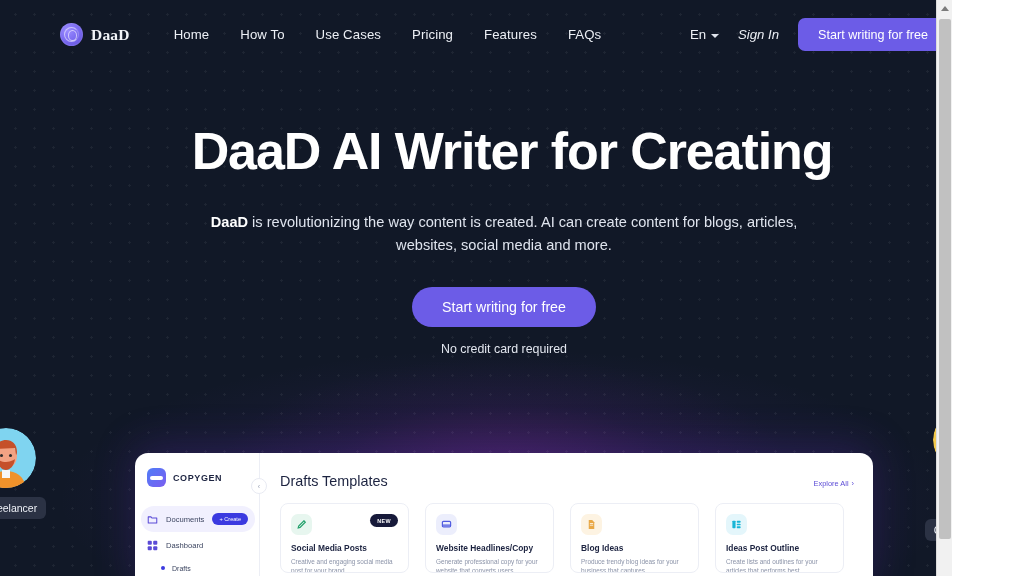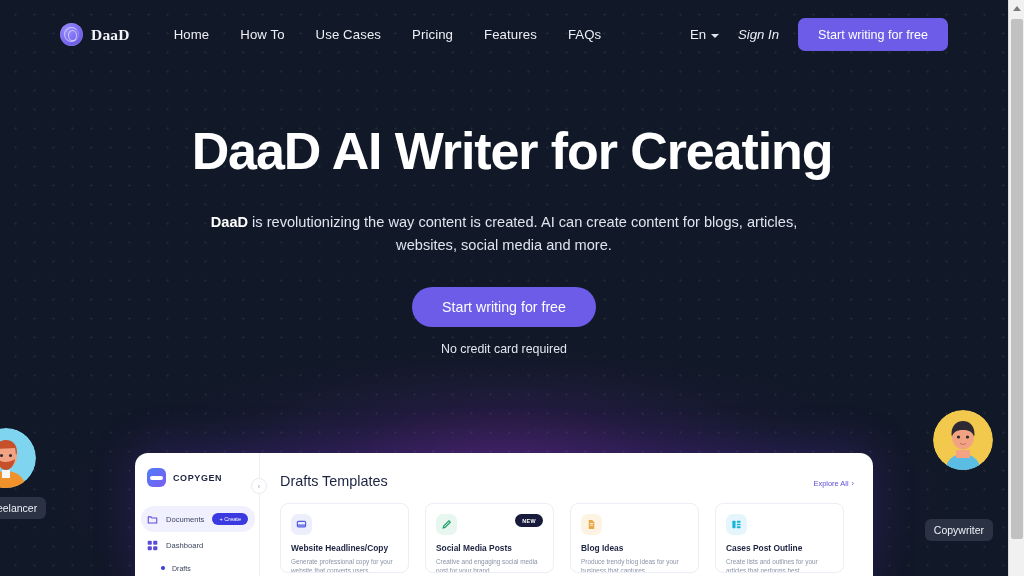--- a/index.html
+++ b/index.html
@@ -3,21 +3,21 @@
 <meta charset="utf-8">
 <style>
   * { box-sizing: border-box; margin: 0; padding: 0; }
   html, body {
     width: 1024px; height: 576px;
     overflow: hidden;
     font-family: "Liberation Sans", sans-serif;
   }
   #page {
     position: relative;
-    width: 1024px; height: 576px;
+    width: 952px; height: 576px;
     background: #d946ef;
     overflow: hidden;
   }
   
   #viewport {
     position: absolute;
     left: 0; top: 0;
     width: 1008px; height: 576px;
     background:
       radial-gradient(ellipse 380px 150px at 504px 470px, rgba(150,40,170,0.30) 0%, rgba(90,30,130,0.12) 45%, rgba(17,24,39,0) 75%),
@@ -311,42 +311,42 @@
           <span class="tmpl-title">Drafts Templates</span>
           <span class="explore">
             <span>Explore All</span>
             <span>›</span>
           </span>
         </div>
         <div class="cards">
 
           <div class="card">
             <div class="card-top">
+              <span class="card-ico" style="background:#e7f6ef;color:#22a06b">
+                <svg viewBox="0 0 16 16" fill="none" stroke="currentColor" stroke-width="1.7" stroke-linecap="round">
+                    <path d="M11.5 2.6l2 2-7.6 7.6-2.7.7.7-2.7z"></path>
+                  </svg>
+              </span>
+              <span class="badge-new">NEW</span>
+            </div>
+            <div class="card-title">Social Media Posts</div>
+            <div class="card-desc">Creative and engaging social media post for your brand</div>
+          </div>
+
+          <div class="card">
+            <div class="card-top">
               <span class="card-ico" style="background:#eceefc;color:#4f5ae0">
                 <svg viewBox="0 0 16 16" fill="none" stroke="currentColor" stroke-width="1.7">
                     <rect x="2" y="3.5" width="12" height="8" rx="1.6"></rect>
                     <path d="M2.6 9h10.8"></path>
                   </svg>
               </span>
             </div>
             <div class="card-title">Website Headlines/Copy</div>
             <div class="card-desc">Generate professional copy for your website that converts users</div>
-          </div>
-
-          <div class="card">
-            <div class="card-top">
-              <span class="card-ico" style="background:#e7f6ef;color:#22a06b">
-                <svg viewBox="0 0 16 16" fill="none" stroke="currentColor" stroke-width="1.7" stroke-linecap="round">
-                    <path d="M11.5 2.6l2 2-7.6 7.6-2.7.7.7-2.7z"></path>
-                  </svg>
-              </span>
-              <span class="badge-new">NEW</span>
-            </div>
-            <div class="card-title">Social Media Posts</div>
-            <div class="card-desc">Creative and engaging social media post for your brand</div>
           </div>
 
           <div class="card">
             <div class="card-top">
               <span class="card-ico" style="background:#fdf3e2;color:#e8a33d">
                 <svg viewBox="0 0 16 16" fill="currentColor">
                     <path d="M4 1.6h5l3 3v9.8H4z" opacity=".95"></path>
                     <rect x="5.6" y="6" width="4.8" height="1.1" fill="#fff"></rect>
                     <rect x="5.6" y="8.4" width="4.8" height="1.1" fill="#fff"></rect>
                   </svg>
@@ -360,21 +360,21 @@
             <div class="card-top">
               <span class="card-ico" style="background:#e4f6fb;color:#19b5d6">
                 <svg viewBox="0 0 16 16" fill="currentColor">
                     <rect x="2" y="2.4" width="4.6" height="11" rx="1"></rect>
                     <rect x="8.4" y="2.4" width="5.6" height="3" rx="1"></rect>
                     <rect x="8.4" y="6.8" width="5.6" height="2.4" rx="1"></rect>
                     <rect x="8.4" y="10.6" width="5.6" height="2.8" rx="1"></rect>
                   </svg>
               </span>
             </div>
-            <div class="card-title">Cases Post Outline</div>
+            <div class="card-title">Ideas Post Outline</div>
             <div class="card-desc">Create lists and outlines for your articles that performs best</div>
           </div>
 
         </div>
       </div>
     </div>
 
     <div class="float" id="av-left">
       <div class="av-circle">
         <svg viewBox="0 0 60 60" width="60" height="60">

